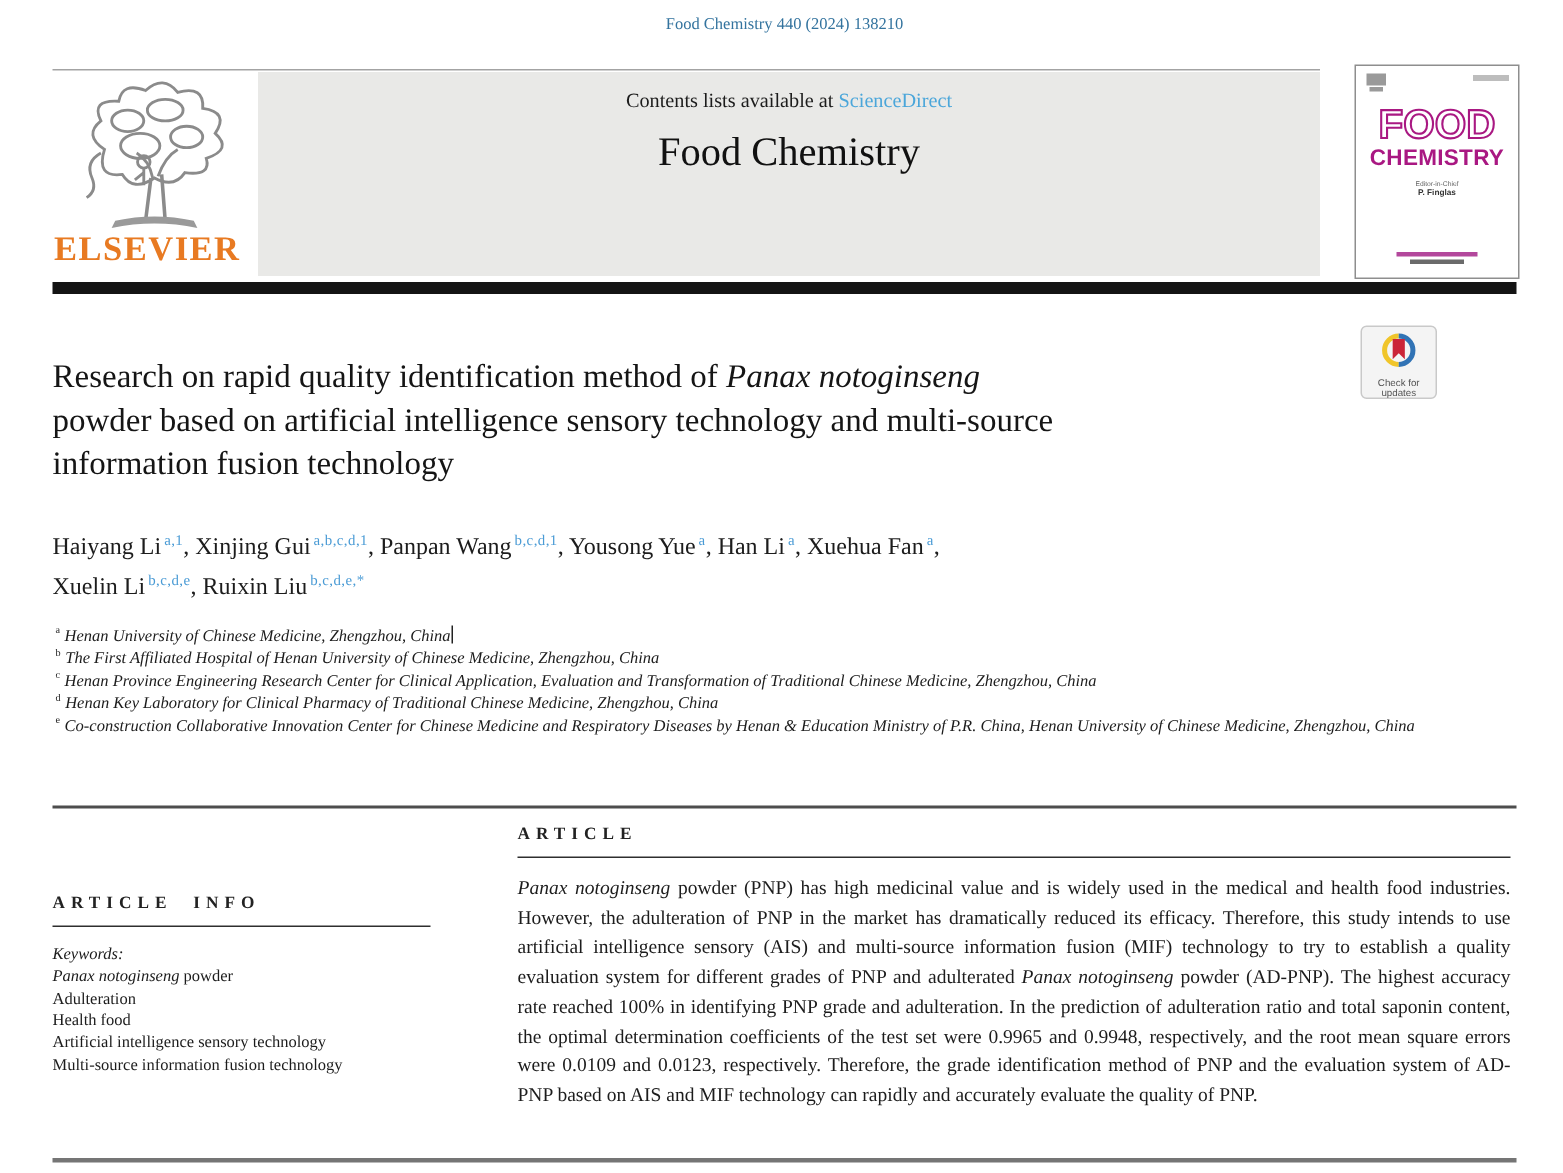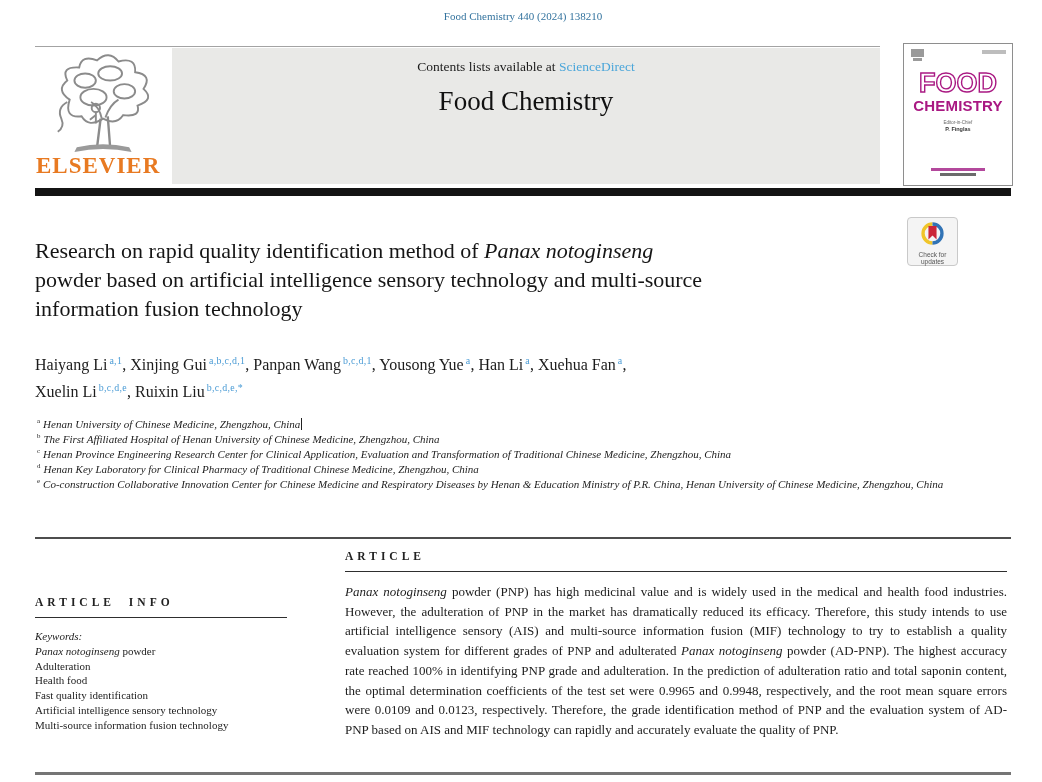--- a/index.html
+++ b/index.html
@@ -157,21 +157,20 @@
 <div class="abs rule-mid"></div>
 
 <div class="abs col-left">
   <div class="heading">ARTICLE INFO</div>
   <div class="hrule"></div>
   <div class="kw">
     <div class="kw-label">Keywords:</div>
     <div><span class="it">Panax notoginseng</span><span> powder</span></div>
     <div><span>Adulteration</span></div>
     <div><span>Health food</span></div>
-    <div><span>Fast quality identification</span></div>
     <div><span>Artificial intelligence sensory technology</span></div>
     <div><span>Multi-source information fusion technology</span></div>
   </div>
 </div>
 
 <div class="abs col-right">
   <div class="heading">ARTICLE</div>
   <div class="hrule"></div>
   <div class="abstract"><span class="it">Panax notoginseng</span><span> powder (PNP) has high medicinal value and is widely used in the medical and health food industries. However, the adulteration of PNP in the market has dramatically reduced its efficacy. Therefore, this study intends to use artificial intelligence sensory (AIS) and multi-source information fusion (MIF) technology to try to establish a quality evaluation system for different grades of PNP and adulterated </span><span class="it">Panax notoginseng</span><span> powder (AD-PNP). The highest accuracy rate reached 100% in identifying PNP grade and adulteration. In the prediction of adulteration ratio and total saponin content, the optimal determination coefficients of the test set were 0.9965 and 0.9948, respectively, and the root mean square errors were 0.0109 and 0.0123, respectively. Therefore, the grade identification method of PNP and the evaluation system of AD-PNP based on AIS and MIF technology can rapidly and accurately evaluate the quality of PNP.</span></div>
 </div>

